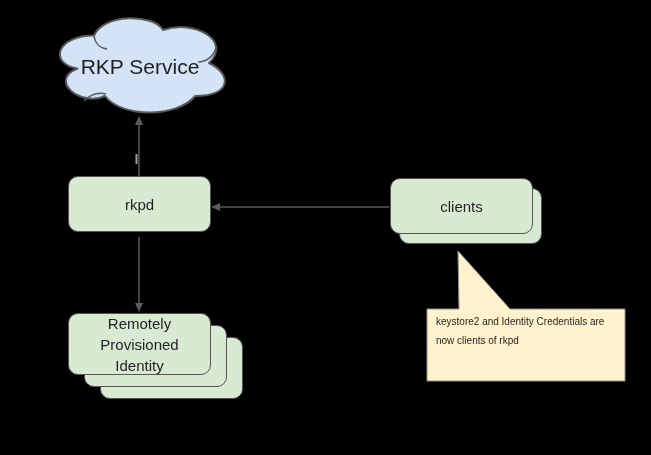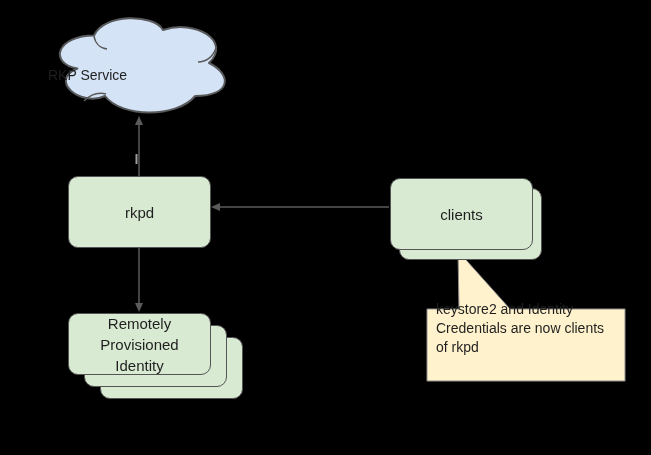--- a/index.html
+++ b/index.html
@@ -27,40 +27,40 @@
     background: #d9ead3;
     border: 1.5px solid #545454;
     border-radius: 10px;
     display: flex;
     align-items: center;
     justify-content: center;
     font-size: 15px;
     line-height: 21px;
     text-align: center;
   }
-  .node.box { width: 143px; height: 72px; }
+  .node.box { width: 143px; height: 56px; }
   .node.tallbox { width: 143px; height: 62px; }
   .cloud-label {
     position: absolute;
     left: 48px;
-    top: 20px;
+    top: 12px;
     width: 184px;
     height: 110px;
     display: flex;
     align-items: center;
-    justify-content: flex-start;
-    font-size: 14px;
+    justify-content: center;
+    font-size: 21px;
   }
   .rpc-label-inner { width: 112px; }
   .callout-text {
     position: absolute;
     left: 436px;
-    top: 300px;
+    top: 312px;
     width: 172px;
-    font-size: 14px;
+    font-size: 10px;
     line-height: 19px;
     text-align: left;
     color: #1f1f1f;
   }
 </style>
 </head>
 <body>
 
 <div class="canvas">
 

